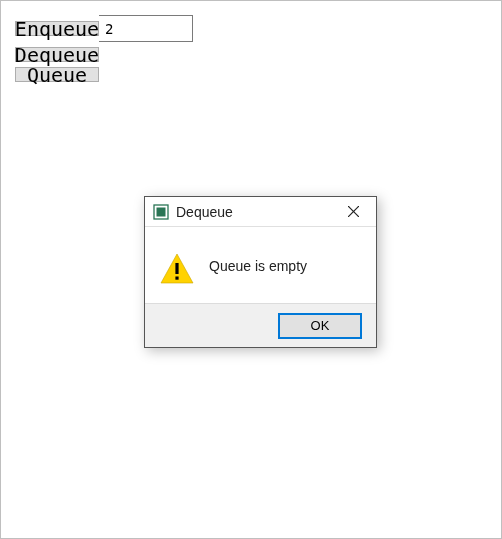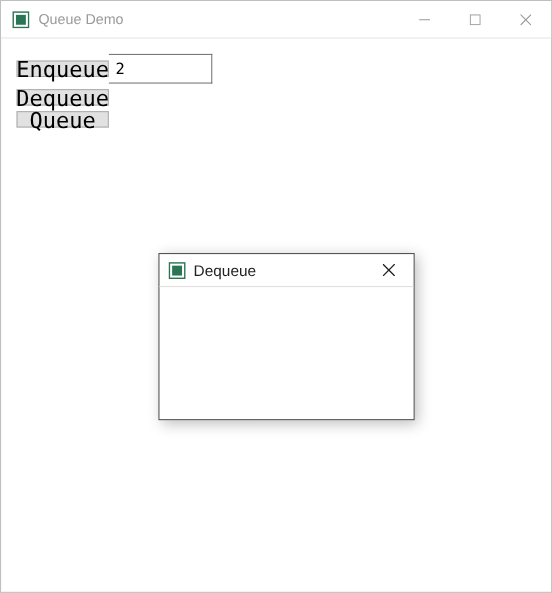--- a/index.html
+++ b/index.html
@@ -113,48 +113,20 @@
     font-size: 13px;
     display: flex; align-items: center; justify-content: center;
     cursor: default;
   }
 </style>
 </head>
 <body>
 
 <div class="window">
 
-  <div class="titlebar">
-    <span class="app-icon">
-      <svg width="16" height="16" viewBox="0 0 16 16">
-        <rect x="1" y="1" width="14" height="14" fill="none" stroke="#2a7555" stroke-width="1.3"></rect>
-        <rect x="3.5" y="3.5" width="9" height="9" fill="#2a7555"></rect>
-      </svg>
-    </span>
-    <span class="title">Queue Demo</span>
-    <span class="spacer"></span>
-    <div class="win-controls">
-      <div class="win-btn">
-        <svg width="10" height="10" viewBox="0 0 10 10">
-            <line x1="0" y1="5" x2="10" y2="5" stroke="#9a9a9a" stroke-width="1"></line>
-          </svg>
-      </div>
-      <div class="win-btn">
-        <svg width="10" height="10" viewBox="0 0 10 10">
-            <rect x="0.5" y="0.5" width="9" height="9" fill="none" stroke="#9a9a9a" stroke-width="1"></rect>
-          </svg>
-      </div>
-      <div class="win-btn">
-        <svg width="10" height="10" viewBox="0 0 10 10">
-          <line x1="0" y1="0" x2="10" y2="10" stroke="#9a9a9a" stroke-width="1"></line>
-          <line x1="10" y1="0" x2="0" y2="10" stroke="#9a9a9a" stroke-width="1"></line>
-        </svg>
-      </div>
-    </div>
-  </div>
 
   <div class="client">
 
     <div class="btn-row">
       <div class="q-btn">Enqueue</div>
       <input class="q-input" value="2" style="">
     </div>
     <div class="btn-row">
       <div class="q-btn">Dequeue</div>
     </div>
@@ -172,16 +144,29 @@
         </span>
         <span class="dlg-title">Dequeue</span>
         <span class="spacer"></span>
         <div class="dlg-close">
           <svg width="11" height="11" viewBox="0 0 10 10">
             <line x1="0" y1="0" x2="10" y2="10" stroke="#222" stroke-width="1.1"></line>
             <line x1="10" y1="0" x2="0" y2="10" stroke="#222" stroke-width="1.1"></line>
           </svg>
         </div>
       </div>
+      <div class="dialog-body">
+        <span class="warn-icon">
+          <svg width="36" height="36" viewBox="0 0 36 36">
+            <polygon points="18,3 34,32 2,32" fill="#ffd200" stroke="#c9a600" stroke-width="0.6"></polygon>
+            <rect x="16.4" y="12" width="3.2" height="11" fill="#000"></rect>
+            <rect x="16.4" y="25.5" width="3.2" height="3.2" fill="#000"></rect>
+          </svg>
+        </span>
+        <span class="dlg-msg">Queue is empty</span>
+      </div>
+      <div class="dialog-footer">
+        <div class="ok-btn">OK</div>
+      </div>
     </div>
 
   </div>
 </div>
 
 </body></html>

